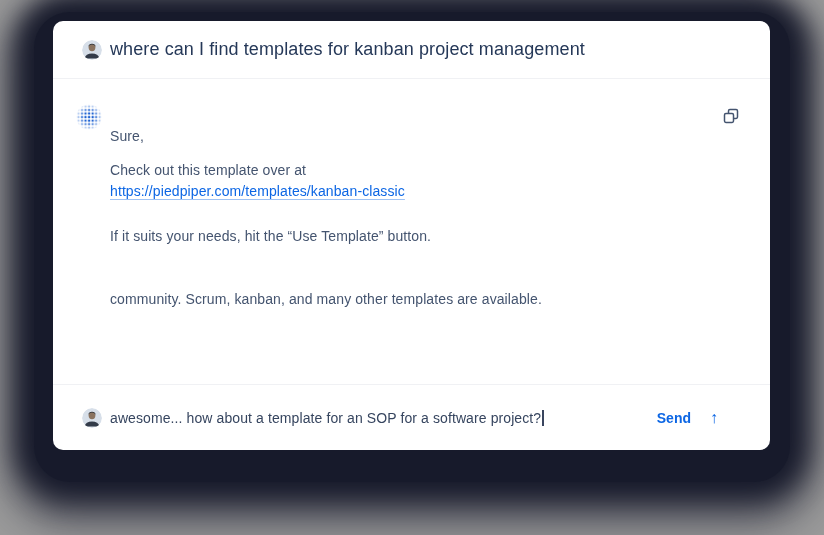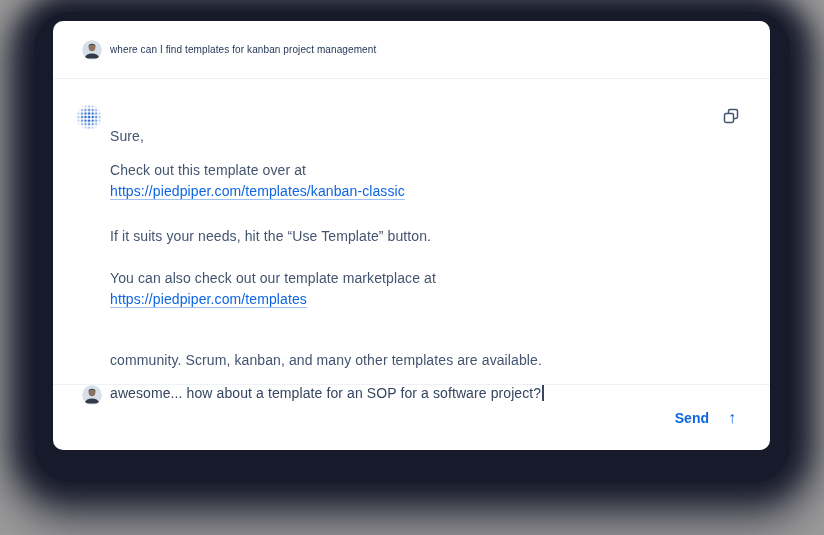--- a/index.html
+++ b/index.html
@@ -29,21 +29,21 @@
     position:absolute; top:0; left:0; right:0; height:58px;
     border-bottom:1px solid #f0f1f4;
     display:flex; align-items:center;
     padding-left:29px; gap:8px;
   }
   .avatar {
     width:20px; height:20px; border-radius:50%;
     overflow:hidden; flex:0 0 auto;
   }
   .user-text {
-    font-size:10px; color:#253858; letter-spacing:0.1px;
+    font-size:18px; color:#253858; letter-spacing:0.1px;
   }
   
   .body { position:absolute; top:59px; left:0; right:0; bottom:66px; }
   .ai-avatar {
     position:absolute; left:23px; top:24px;
     width:26px; height:26px; border-radius:50%;
     background-image:
       radial-gradient(circle at center, rgba(255,255,255,0) 26%, rgba(255,255,255,0.55) 54%, #ffffff 73%),
       radial-gradient(#1f63d2 1.15px, rgba(31,99,210,0) 1.5px);
     background-size:100% 100%, 3.6px 3.6px;
@@ -66,22 +66,22 @@
   .copy-btn {
     position:absolute; right:29px; top:26px;
     width:20px; height:20px;
     background:none; border:none; cursor:pointer;
     display:flex; align-items:center; justify-content:center;
   }
   
   .composer {
     position:absolute; bottom:0; left:0; right:0; height:66px;
     border-top:1px solid #f0f1f4;
-    display:flex; 
-    padding-left:29px; padding-right:34px; gap:8px;
+    display:flex; align-items:center;
+    padding-left:29px; padding-right:52px; gap:8px;
   }
   .composer-text {
     flex:1; font-size:14px; color:#36455f; letter-spacing:0.1px;
     white-space:nowrap; overflow:hidden; cursor:text;
   }
   .caret {
     display:inline-block; width:1.5px; height:16px;
     background:#39455e; vertical-align:-3px; margin-left:1px;
   }
   .send-btn {
@@ -114,24 +114,20 @@
   <div class="body">
     <span class="ai-avatar"></span>
 
     <div class="content">
       <p class="greet">Sure,</p>
       <p class="p1">
         <span>Check out this template over at</span><br>
         <a class="msg-link">https://piedpiper.com/templates/kanban-classic</a>
       </p>
       <p class="p2">If it suits your needs, hit the “Use Template” button.</p>
-      <p class="p3">
-        <span>You can also check out our template marketplace at</span><br>
-        <a class="msg-link">https://piedpiper.com/templates</a>
-      </p>
       <p class="p4">
         <br>
         <span>community. Scrum, kanban, and many other templates are available.</span>
       </p>
     </div>
 
     <button class="copy-btn">
       <span style="display:flex;">
         <svg width="18" height="18" viewBox="0 0 18 18">
           <rect x="6.5" y="2.5" width="9" height="9" rx="1.4" fill="none" stroke="#44546F" stroke-width="1.5"></rect>

